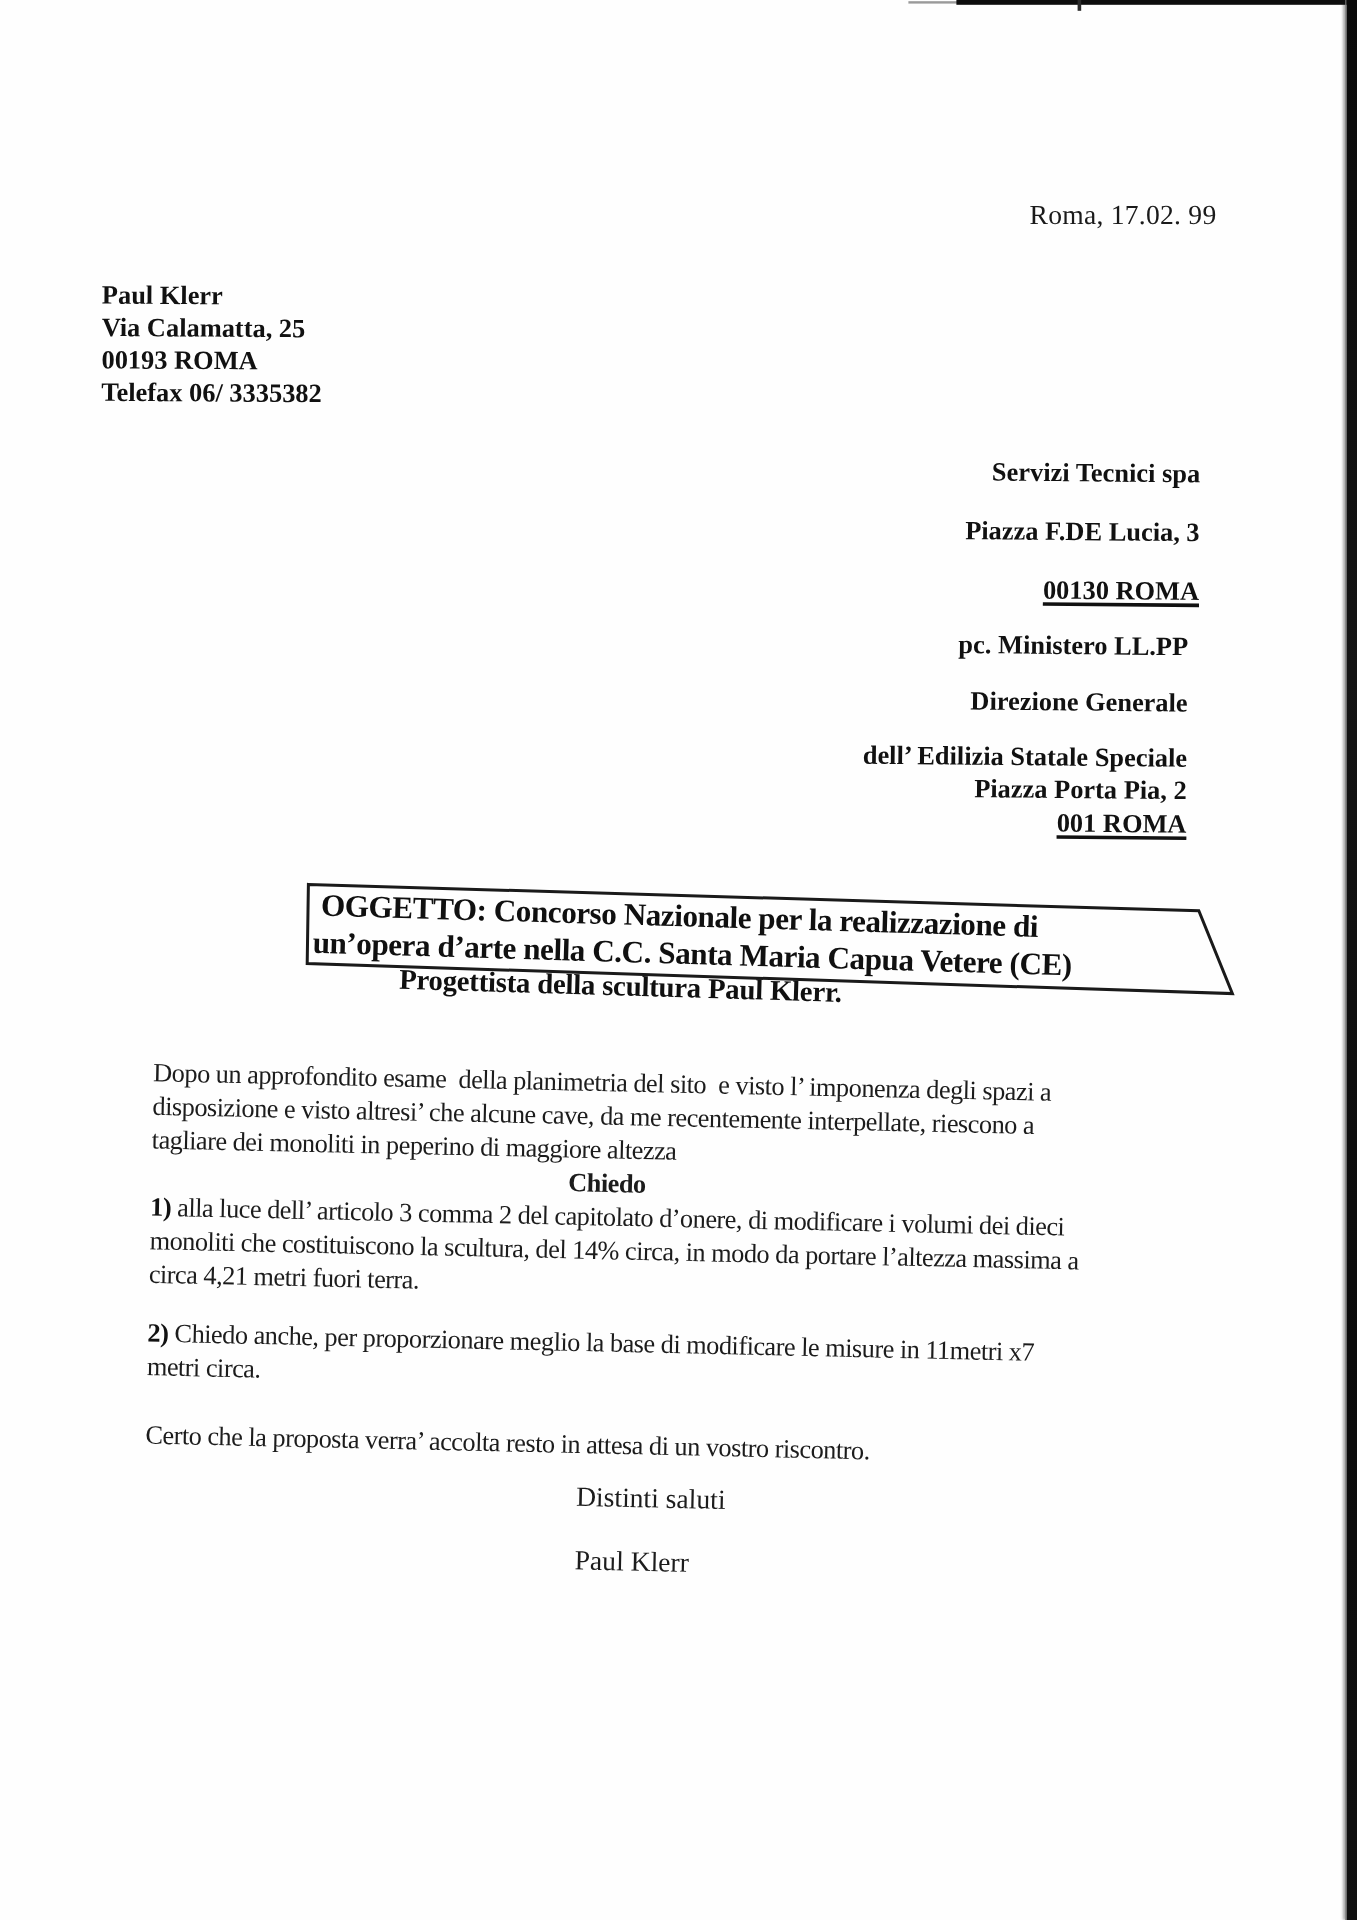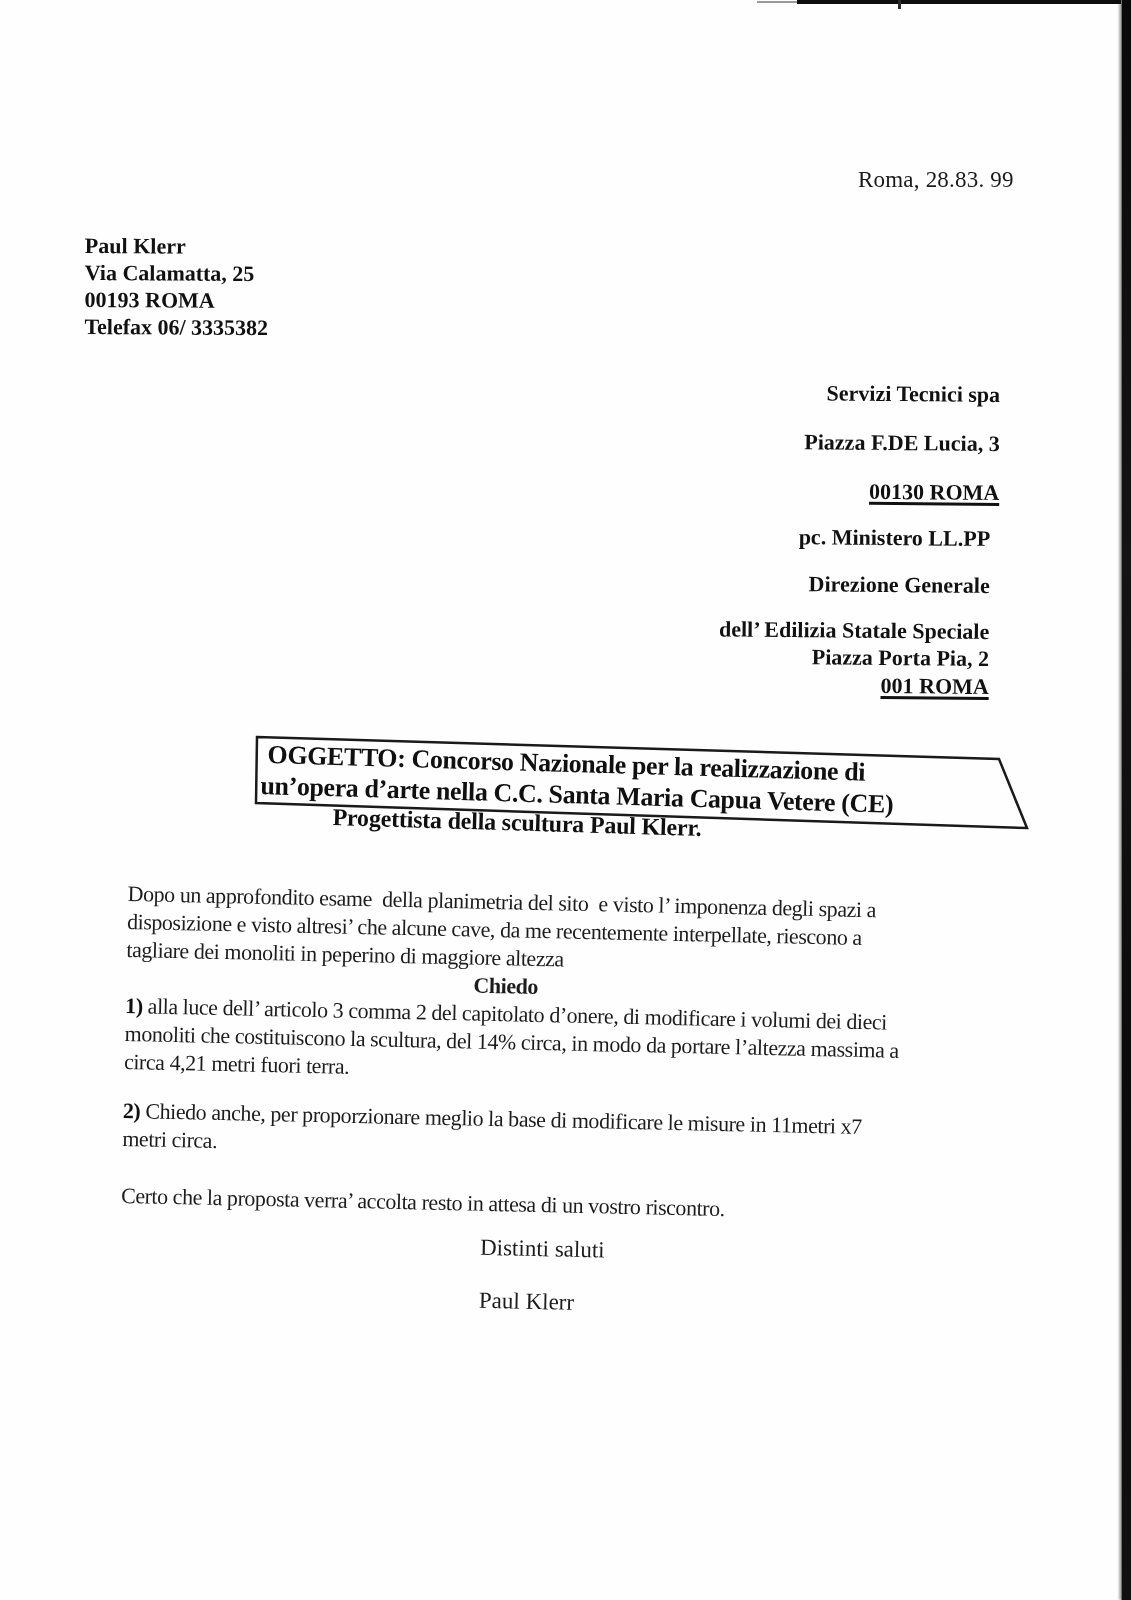--- a/index.html
+++ b/index.html
@@ -56,21 +56,21 @@
 </head>
 <body>
 
 <div class="page">
 
   <div class="abs scan-top-bar-faint"></div>
   <div class="abs scan-top-bar"></div>
   <div class="abs scan-top-tick"></div>
   <div class="abs scan-right-strip"></div>
 
-  <div class="abs date-line ln">Roma, 28.83. 99</div>
+  <div class="abs date-line ln">Roma, 17.02. 99</div>
 
   <div class="abs sender-block">
     <div class="ln">Paul Klerr</div>
     <div class="ln">Via Calamatta, 25</div>
     <div class="ln">00193 ROMA</div>
     <div class="ln">Telefax 06/ 3335382</div>
   </div>
 
   <div class="abs recipient-block">
     <div class="ln">Servizi Tecnici spa</div>

